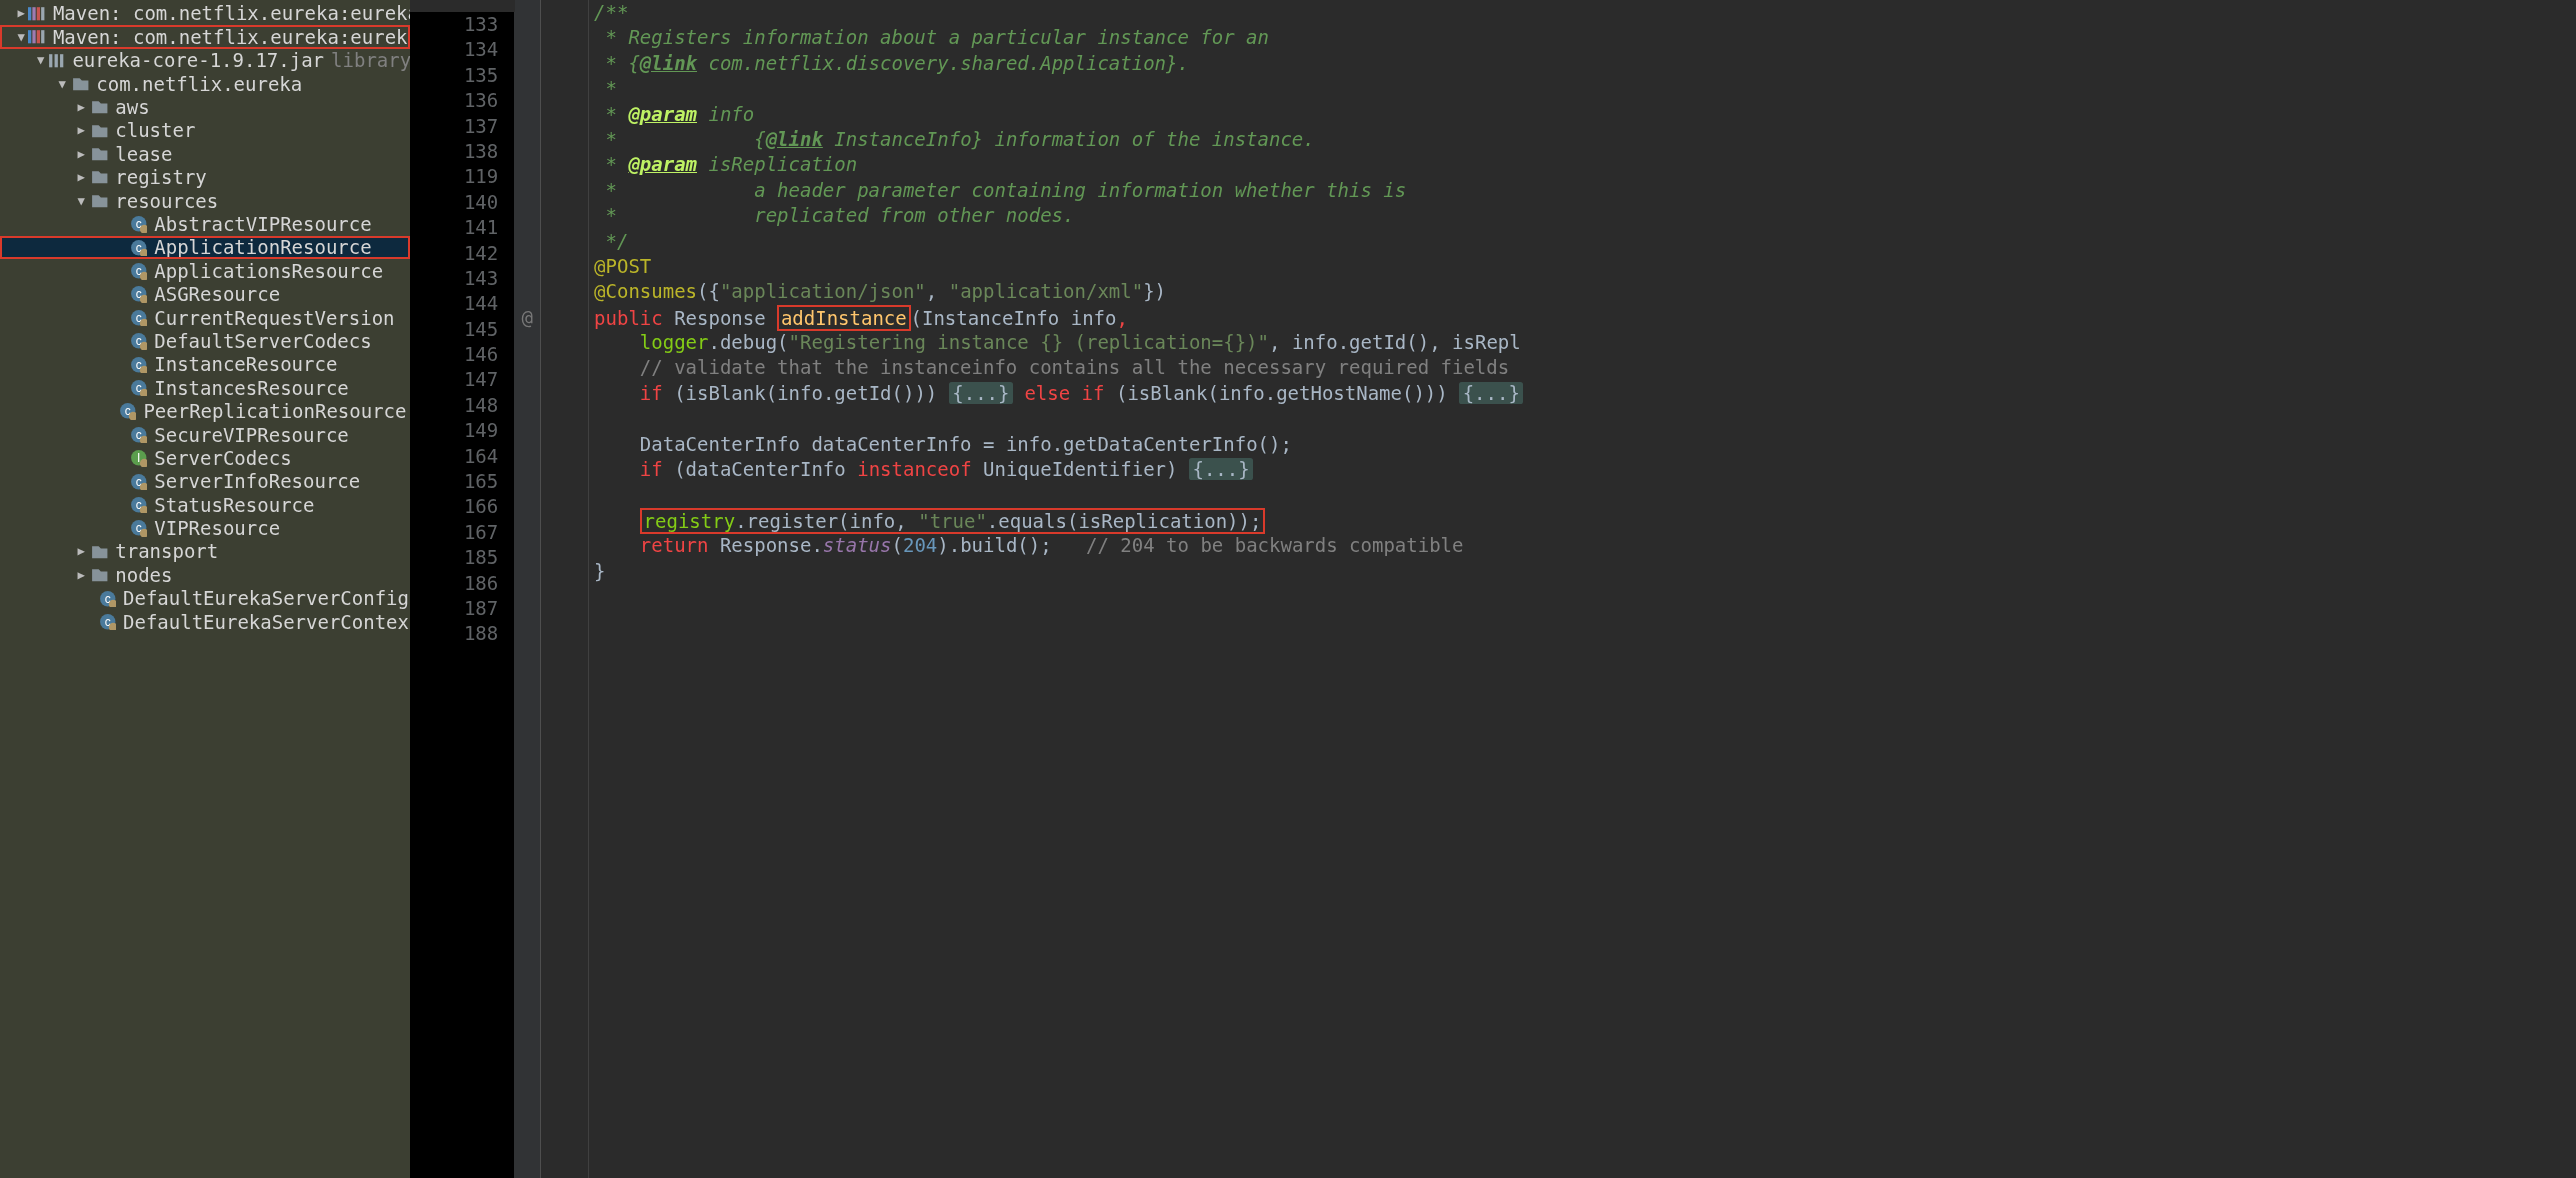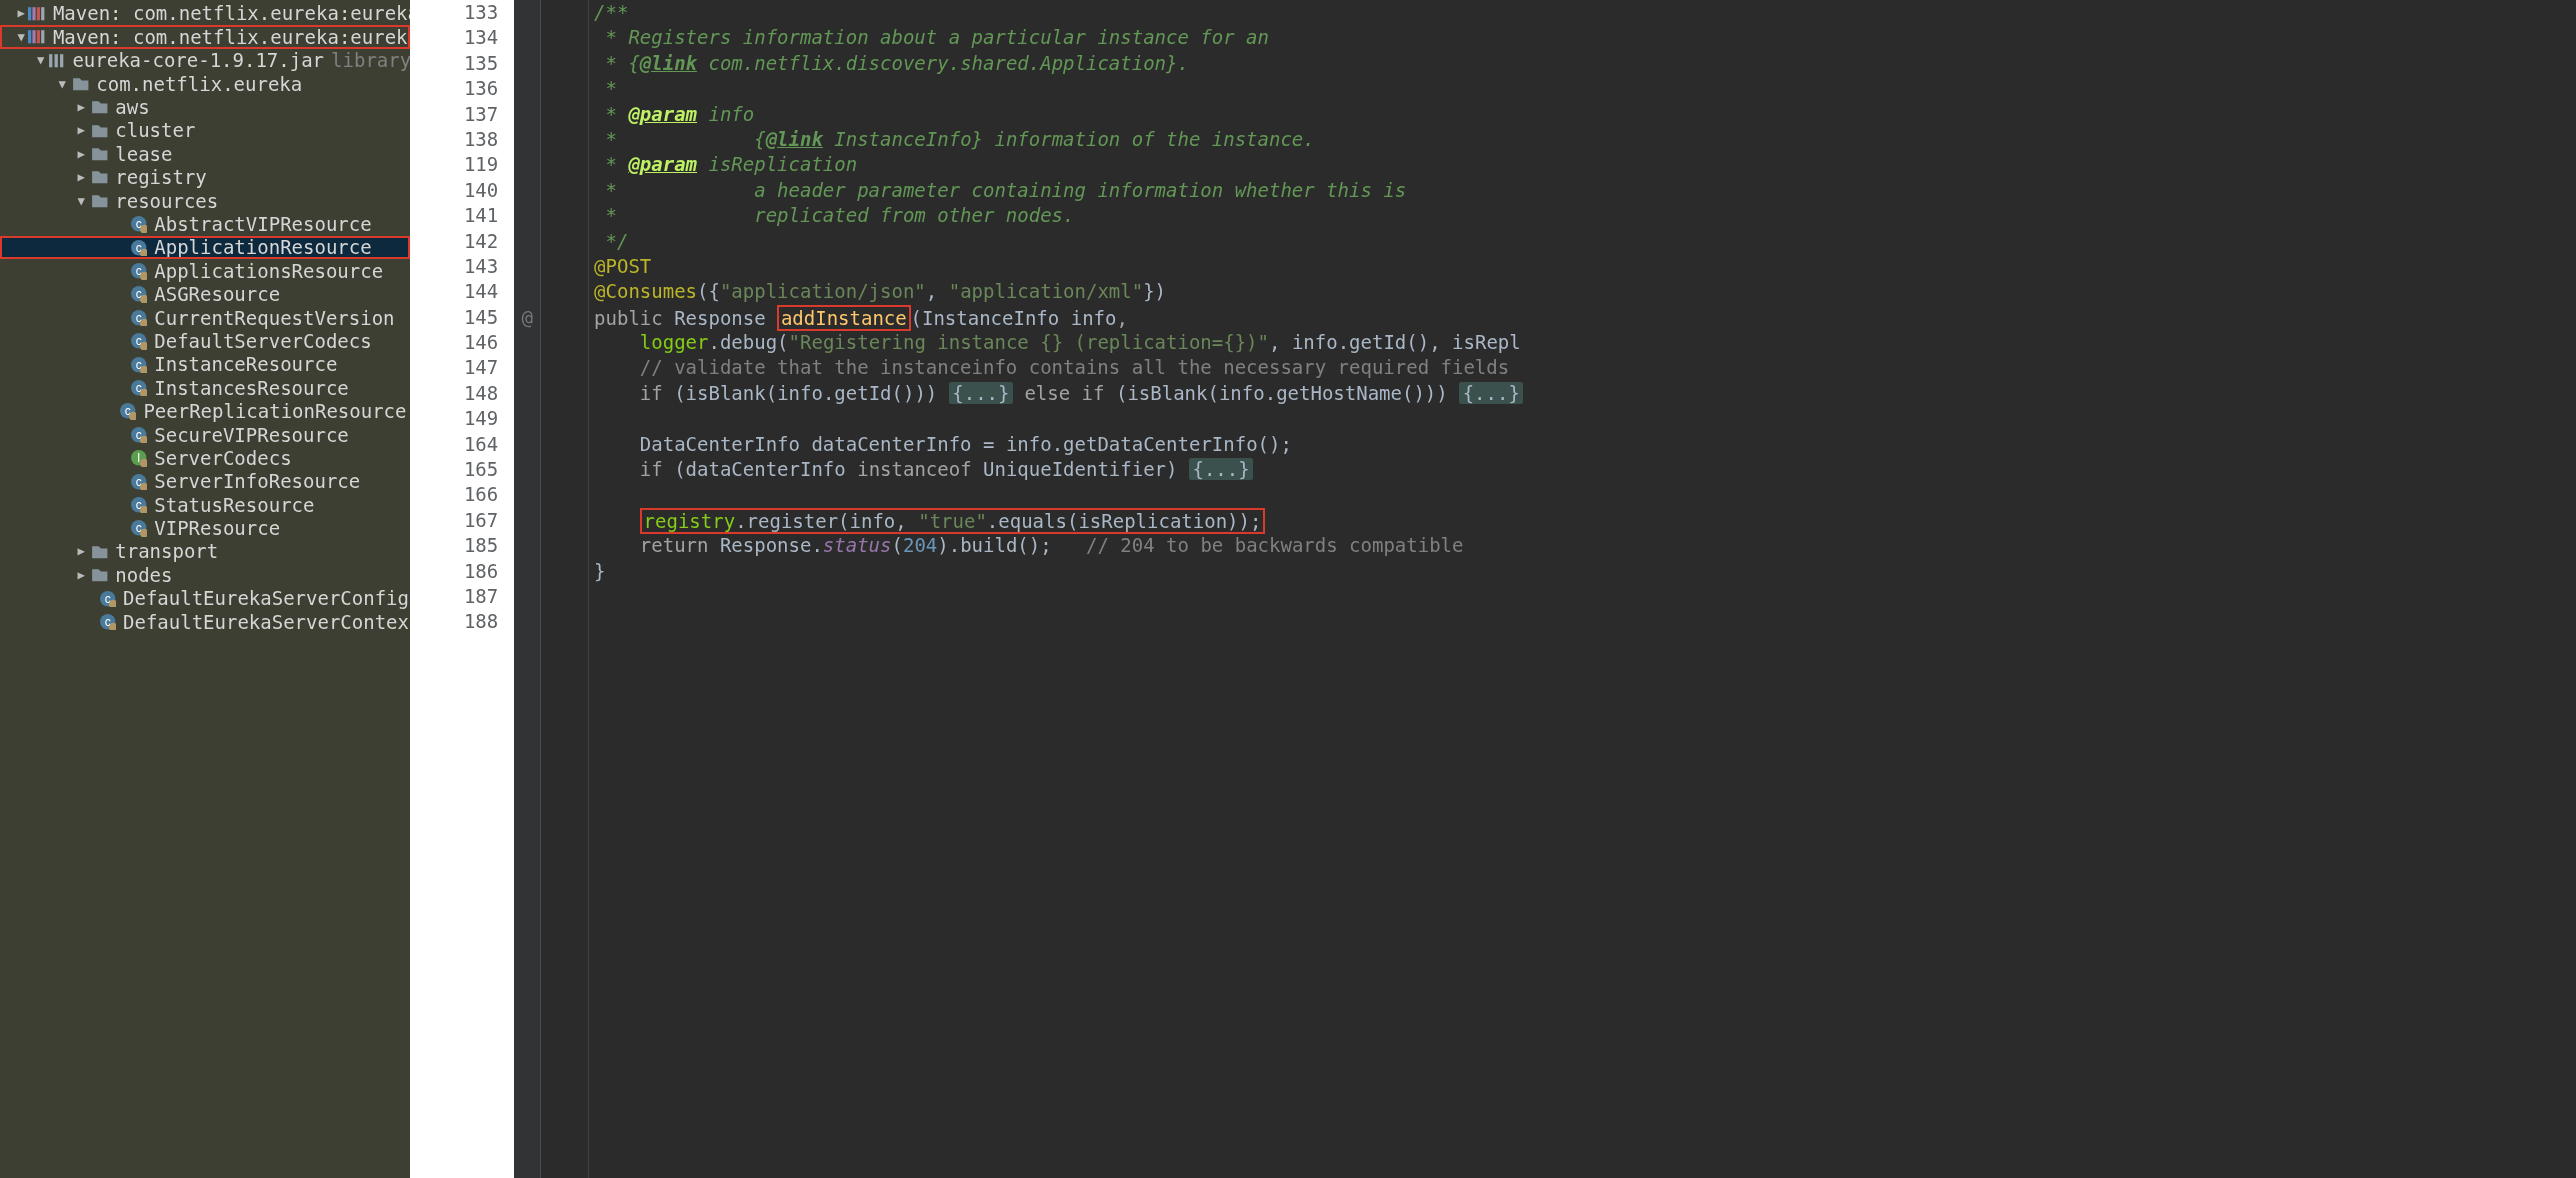--- a/index.html
+++ b/index.html
@@ -50,26 +50,27 @@
   margin-right:7px;
 }
 .tree-row .icon svg { width:17.5px; height:17.5px; }
 .tree-row .label { color:#D6D6D6; }
 .tree-row .label-dim { color:#808080; margin-left:7px; }
 .tree-row.hl { outline:2.6px solid #D93A2B; outline-offset:-2.6px; }
 
 
 .gutter {
   width:105px;
-  background:#ffffff;
+  background:#000000;
   color:#606366;
   text-align:right;
   padding-right:15.8px;
   flex:0 0 105px;
   border-right:0.9px solid #313335;
+  margin-top:12px;
 }
 .gutter div { height:25.4px; line-height:25.4px; }
 .ann-col {
   width:24.5px;
   background:#313335;
   flex:0 0 24.5px;
   color:#787878;
 }
 .ann-col div { height:25.4px; line-height:25.4px; text-align:center; }
 
@@ -83,21 +84,21 @@
 .code-line {
   height:25.4px;
   line-height:25.4px;
   white-space:pre;
   padding-left:7px;
 }
 .c-comment { color:#808080; }
 .c-doc    { color:#629755; font-style:italic; }
 .c-doc-tag{ color:#bef264; font-style:italic; font-weight:bold; text-decoration:underline; }
 .c-doc-link{ color:#629755; font-style:italic; font-weight:bold; text-decoration:underline; }
-.c-kw     { color:#a3a3a3; }
+.c-kw     { color:#ef4444; }
 .c-ann    { color:#BBB529; }
 .c-str    { color:#6A8759; }
 .c-num    { color:#6897BB; }
 .c-field  { color:#84cc16;margin-top:20px; }
 .c-static { color:#9876AA; font-style:italic; }
 .c-method-decl { color:#FFC66D; }
 .c-ident  { color:#A9B7C6; }
 .c-fold   { background:#3B514D; border-radius:2.6px; padding:0 3.5px; color:#A9B7C6; }
 .hl-box   { border:2.6px solid #D93A2B; padding:0 1.8px; display:inline-block; line-height:22px; }
 .edge {

